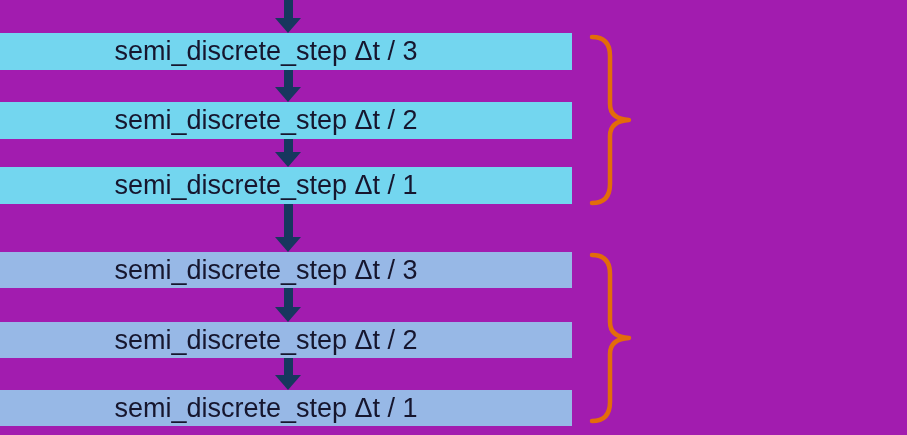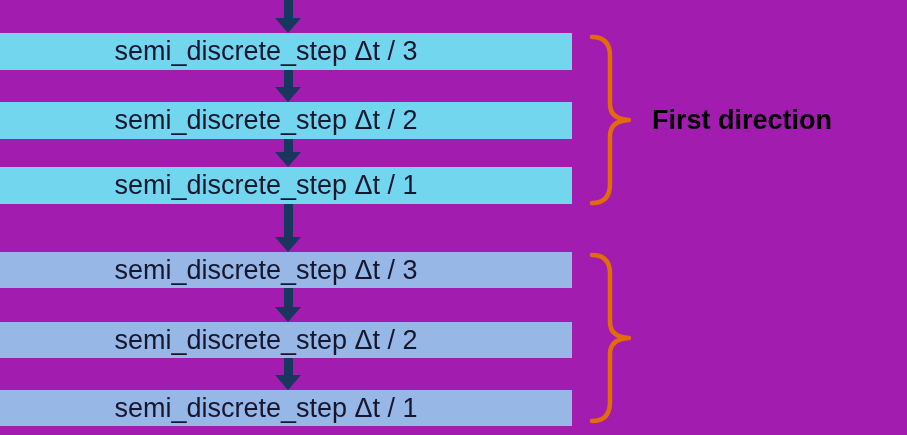--- a/index.html
+++ b/index.html
@@ -133,15 +133,14 @@
       <div class="head"></div>
     </div>
     <div class="step-box g2-b3">semi_discrete_step Δt / 1</div>
   </div>
 
   <svg id="brace-layer" viewBox="0 0 907 435" xmlns="http://www.w3.org/2000/svg">
     <path d="M 592 37 Q 610 37 610 56 L 610 104 Q 610 119 629 120 Q 610 121 610 136 L 610 184 Q 610 203 592 203" stroke="#E36C0A"></path>
     <path d="M 592 255 Q 610 255 610 274 L 610 322 Q 610 337 629 338 Q 610 339 610 354 L 610 402 Q 610 421 592 421" stroke="#E36C0A"></path>
   </svg>
 
-  <div class="group-label label-first">First direction</div>
 
 </div>
 
 </body></html>

